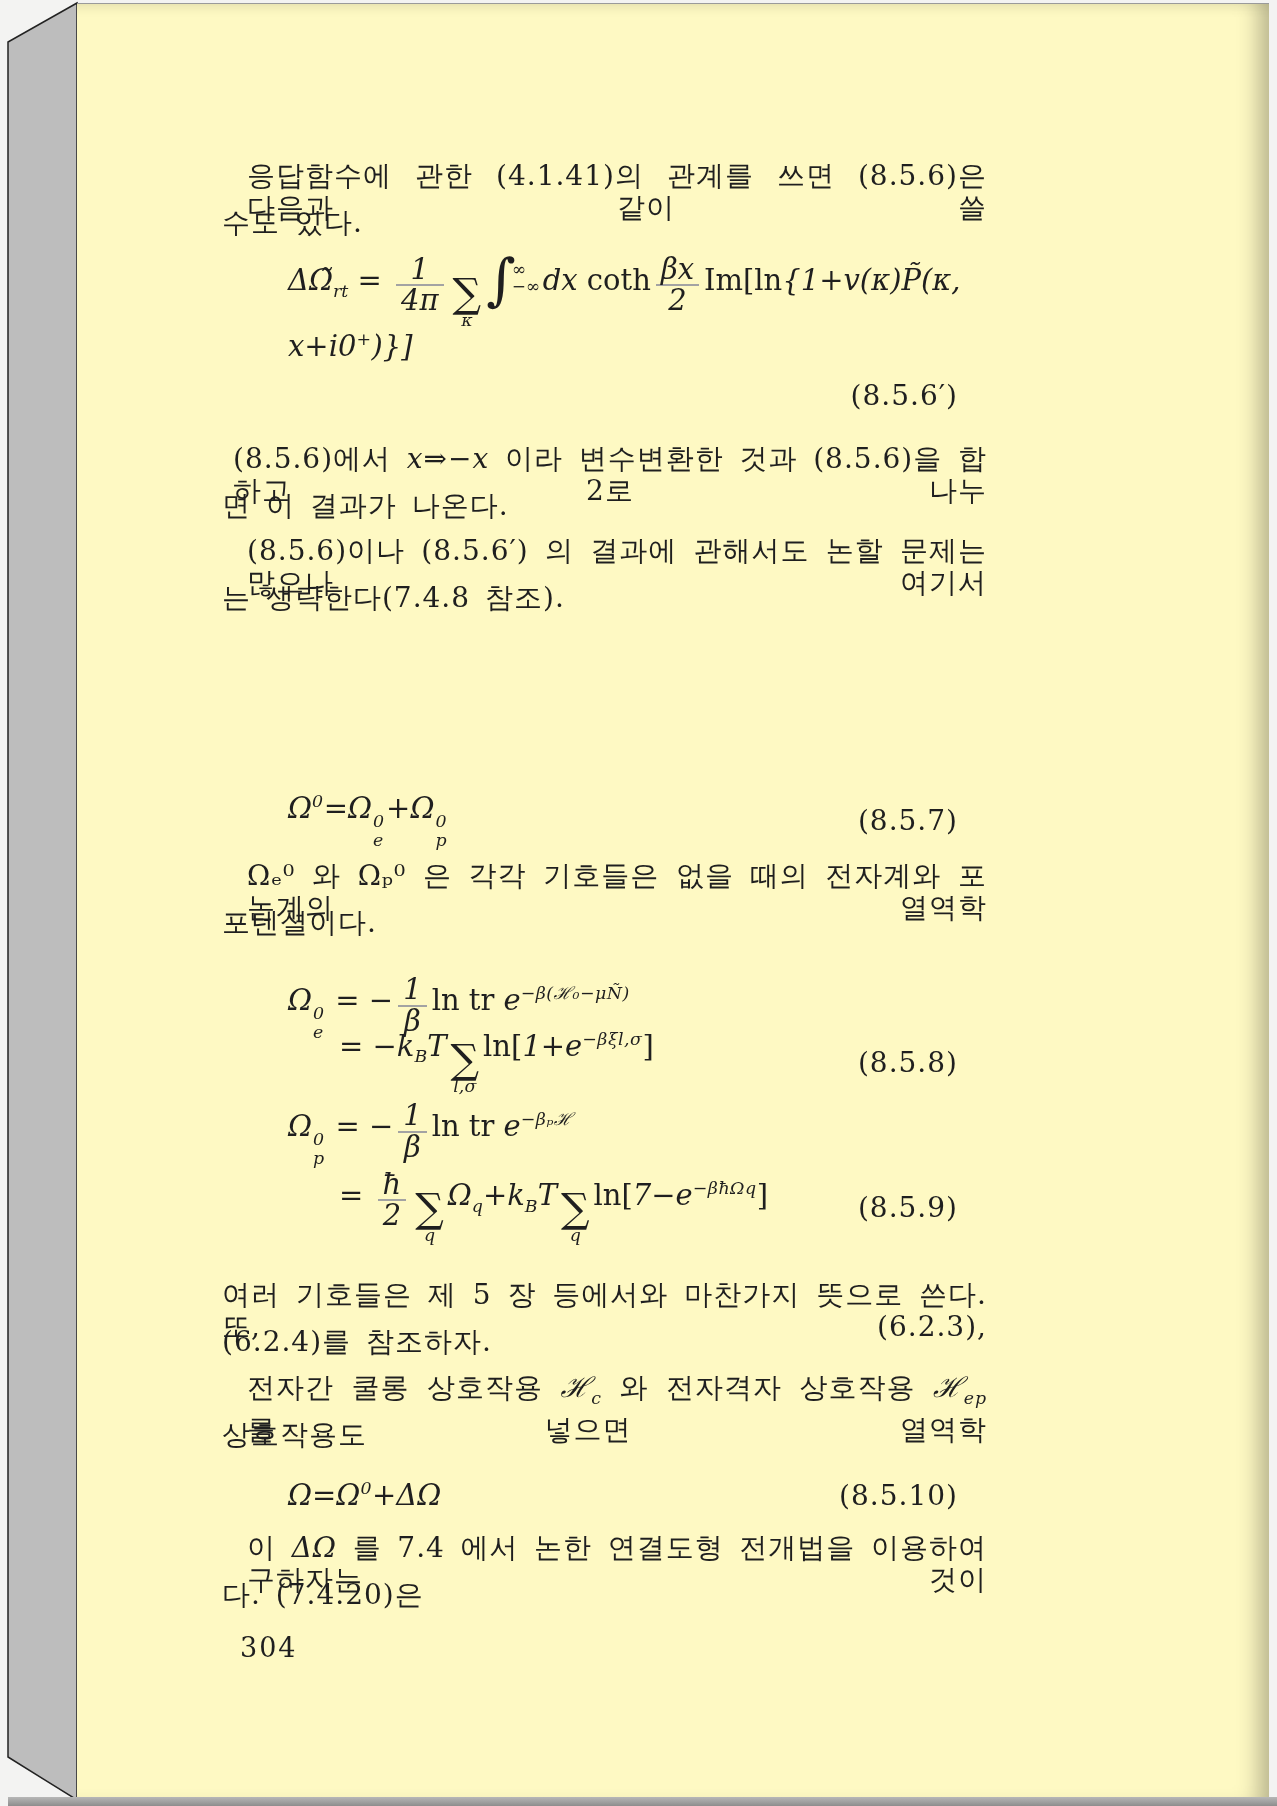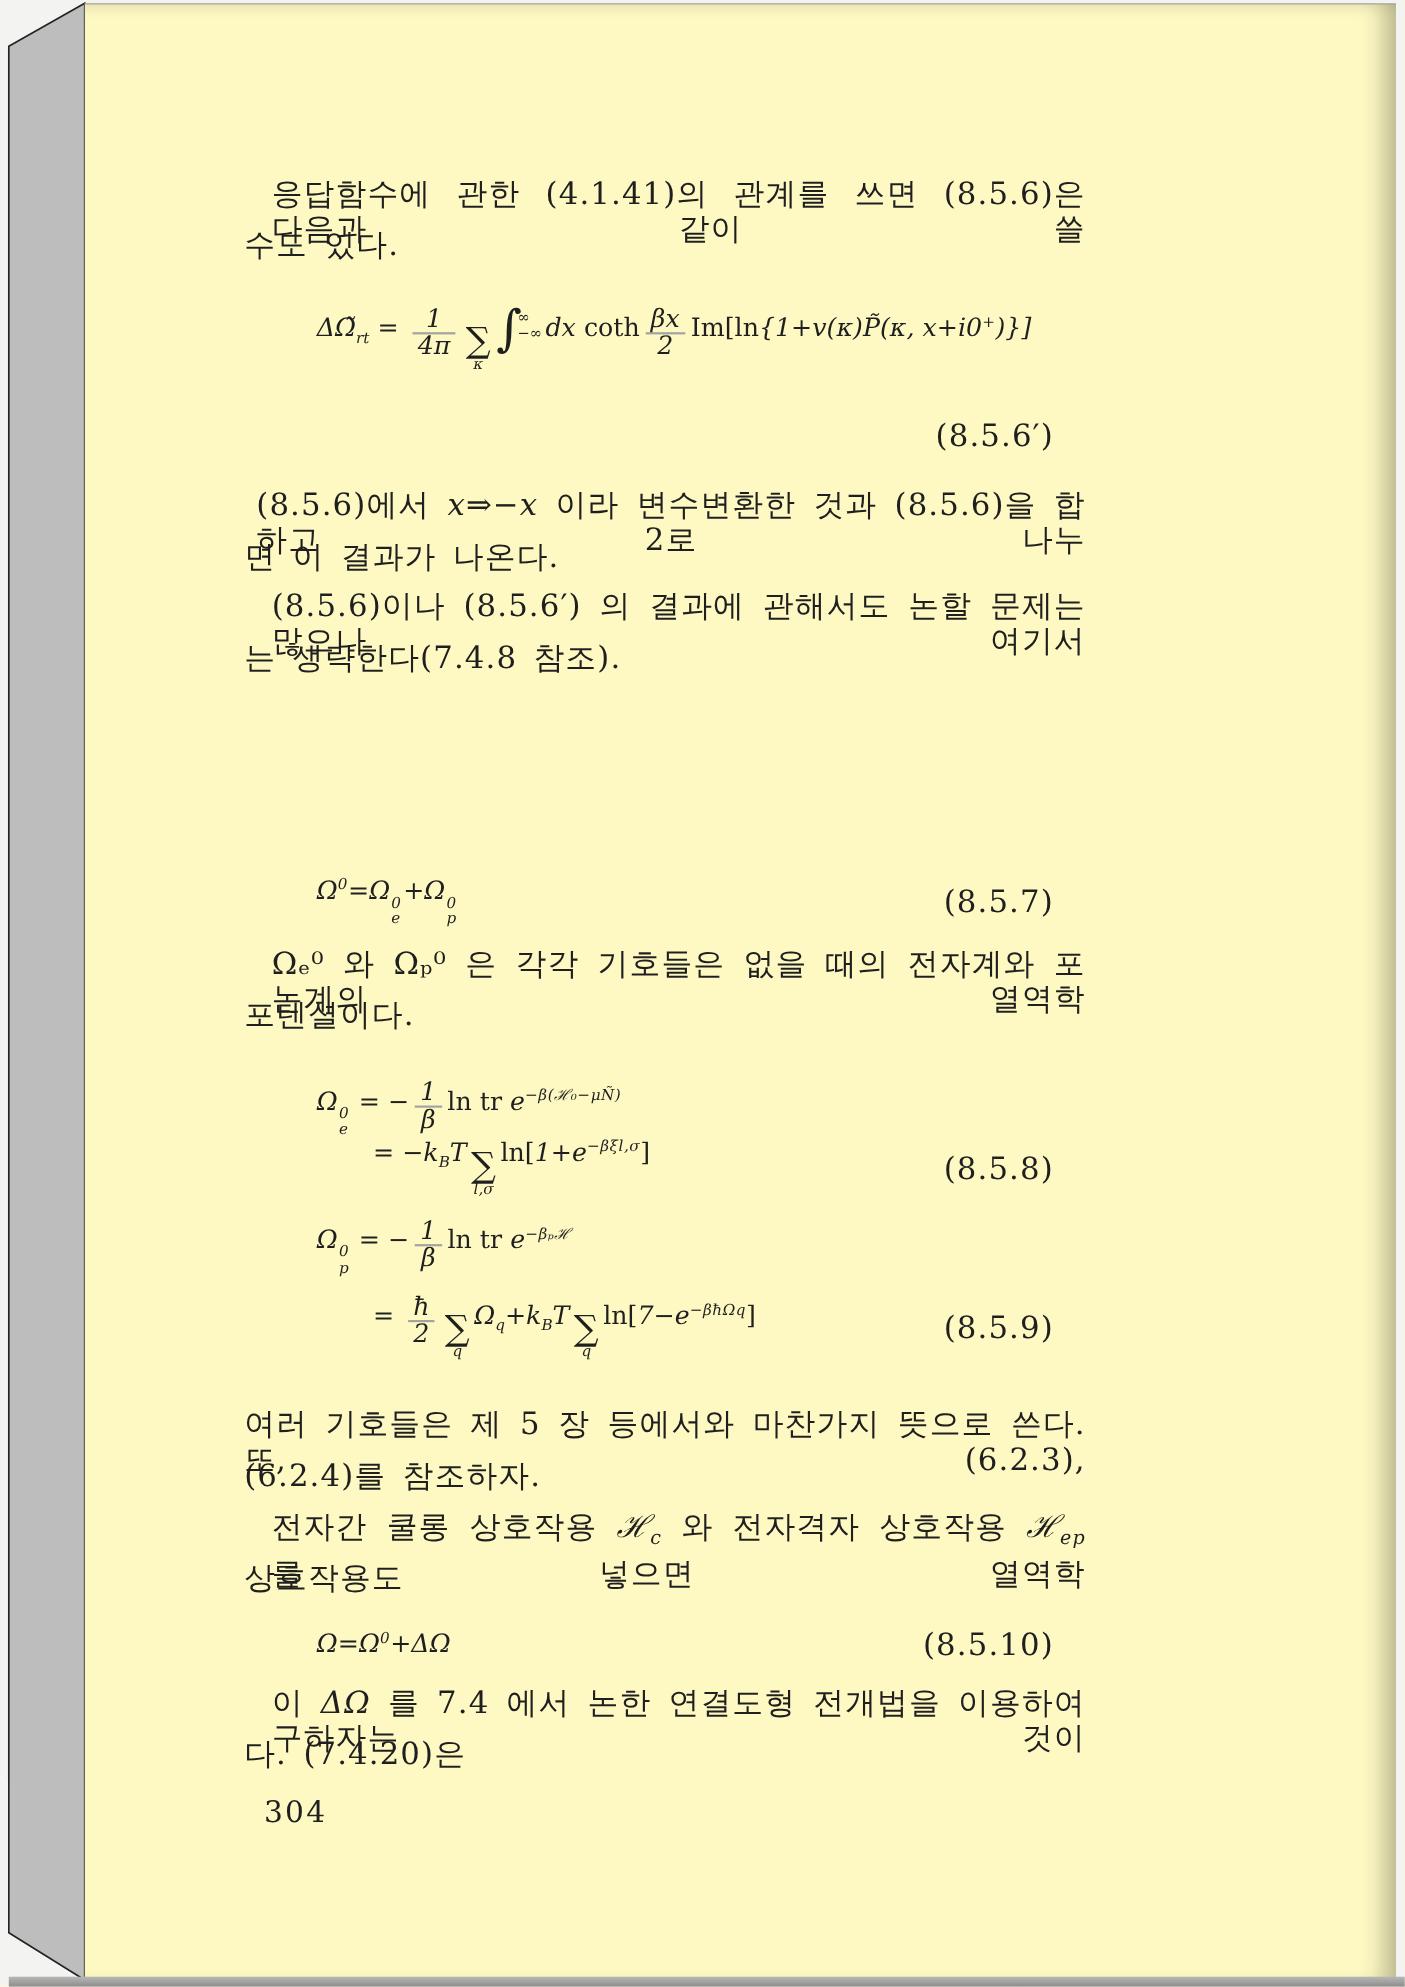--- a/index.html
+++ b/index.html
@@ -29,21 +29,21 @@
   }
   .j{white-space:normal;text-align:justify;text-align-last:justify;}
   .ind{padding-left:25px;box-sizing:border-box;}
   .ind-sm{padding-left:11px;box-sizing:border-box;}
   .hd{font-weight:bold;letter-spacing:2px;}
   .mv{font-style:italic;font-family:"DejaVu Serif",serif;}
   .mv sub{font-size:0.62em;font-style:italic;}
   
   .eqrow{position:absolute;left:145px;width:765px;display:flex;align-items:center;}
   .eqcontent{
-    padding-left:66px;font-size:23px;line-height:1.15;
+    padding-left:66px;font-size:29px;line-height:1.15;
     font-family:"DejaVu Serif","Liberation Serif",serif;white-space:nowrap;
   }
   .eqcontent.shift{padding-left:117px;}
   .eqlabel{
     position:absolute;right:29px;top:50%;transform:translateY(-50%);
     font-size:28px;letter-spacing:1px;font-style:normal;
   }
   .eqlabelrow{position:absolute;left:145px;width:765px;height:30px;}
   .eqlabelrow .eqlabel{top:0;transform:none;}
   .itv{font-style:italic;white-space:pre-wrap;}

